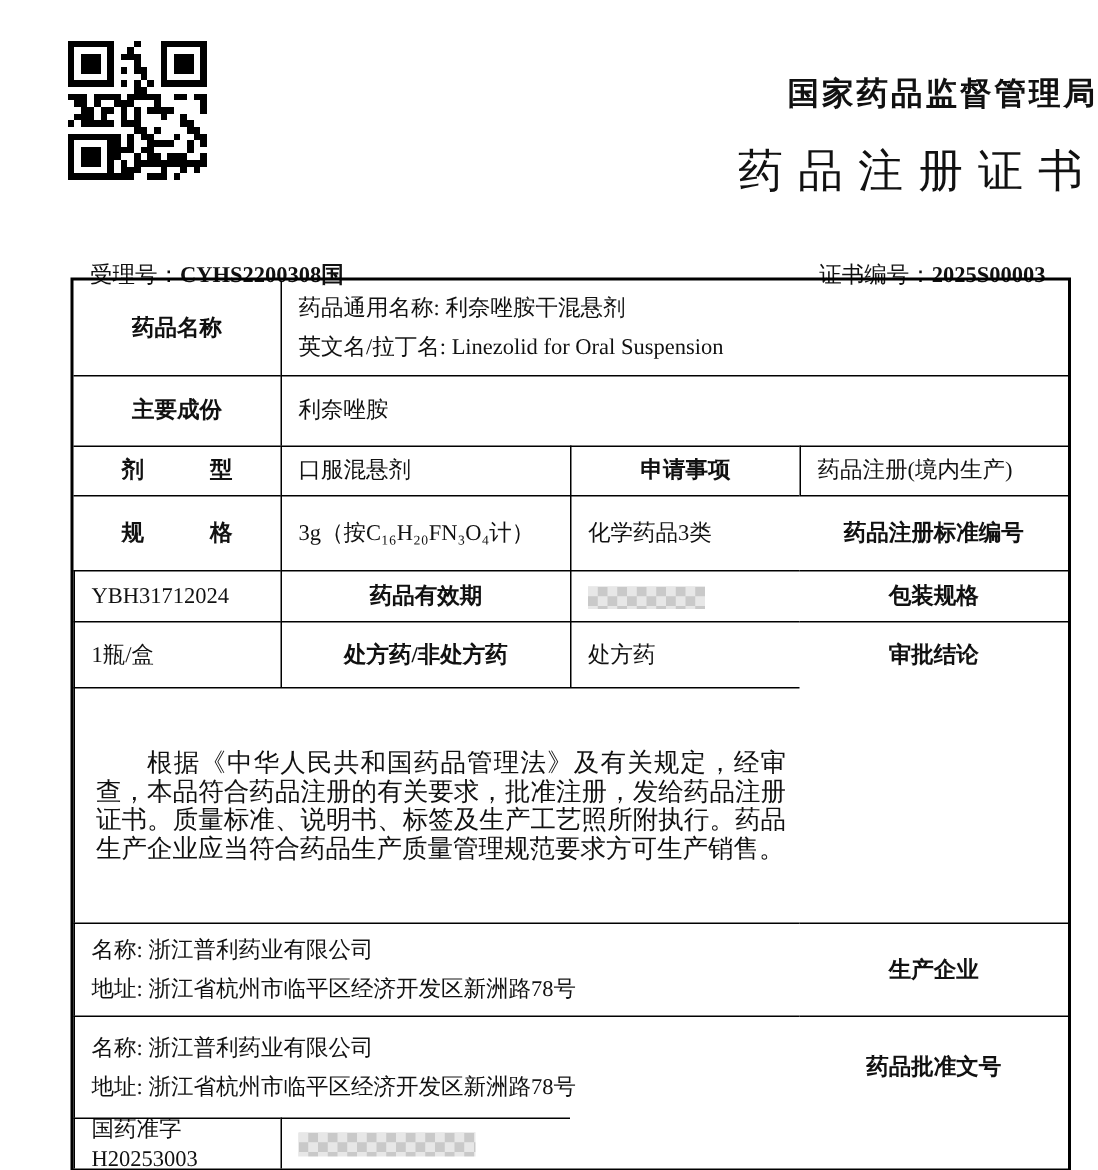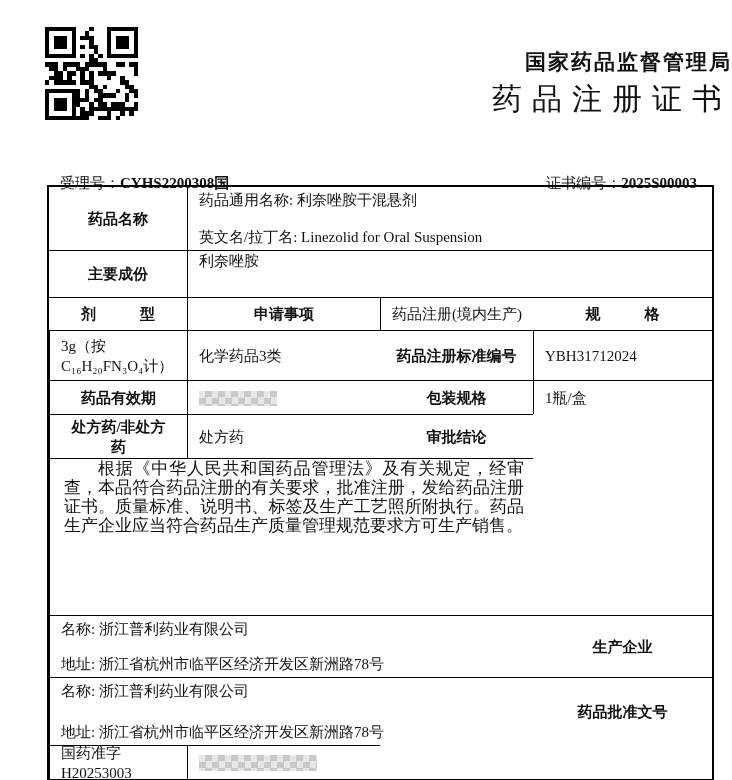--- a/index.html
+++ b/index.html
@@ -4,34 +4,34 @@
 <style>
   html,body{margin:0;padding:0;background:#ffffff;}
   body{width:732px;height:780px;position:relative;overflow:hidden;
        font-family:"Liberation Serif","DejaVu Serif",serif;color:#111111;}
 
   .qr{position:absolute;left:45px;top:27px;width:93px;height:93px;}
   .qr svg{width:100%;height:100%;shape-rendering:crispEdges;fill:#000;}
 
   .head{position:absolute;left:0;top:48px;width:100%;text-align:right;padding-left:14px;box-sizing:border-box;}
   .authority{font-size:21px;font-weight:bold;letter-spacing:2px;font-family:"Liberation Sans","DejaVu Sans",sans-serif;}
-  .cert-title{margin-top:3px;font-size:30px;letter-spacing:10px;text-indent:10px;font-weight:normal;}
+  .cert-title{margin-top:18px;font-size:30px;letter-spacing:10px;text-indent:10px;font-weight:normal;}
 
   .meta{position:absolute;top:174px;left:60px;right:35px;display:flex;justify-content:space-between;font-size:15px;}
   .meta b{font-weight:bold;}
 
   .tbl{position:absolute;left:47px;top:185px;border:2px solid #000;
        display:grid;
        grid-template-columns:138px 193px 153px 179px;
        grid-template-rows:63px 47px 33px 50px 34px 44px 157px 62px 68px 34px;}
   .cell{border-left:1px solid #000;border-top:1px solid #000;
         display:flex;flex-direction:column;justify-content:center;box-sizing:border-box;
         font-size:15px;line-height:20px;overflow:hidden;}
   .nb-l{border-left:none;} .nb-t{border-top:none;}
-  .span3{grid-column:span 3;justify-content:space-between;}
+  .span3{grid-column:span 3;}
   .lbl{align-items:center;text-align:center;font-weight:bold;font-size:15px;padding:0 16px;}
   .val{padding-left:11px;padding-right:6px;align-items:flex-start;}
   .val .line{display:block;line-height:26px;}
   .spread{display:inline-block;width:74px;text-align:justify;text-align-last:justify;}
   .conclusion{font-size:17px;line-height:19px;text-align:justify;text-indent:2em;
               padding:0 9px 0 14px;margin:0;}
   .mosaic{background:repeating-conic-gradient(#c9c9c9 0% 25%, #e7e7e7 0% 50%);
           background-size:13px 13px;}
   .m-validity{width:78px;height:15px;margin-top:1px;}
   .m-approval{width:118px;height:16px;margin-top:1px;}
@@ -292,20 +292,21 @@
     <span class="line">药品通用名称: 利奈唑胺干混悬剂</span>
     <span class="line">英文名/拉丁名: Linezolid for Oral Suspension</span>
   </div>
 
   <div class="cell lbl nb-l">主要成份</div>
   <div class="cell val span3">利奈唑胺</div>
 
   <div class="cell lbl nb-l">
       <span class="spread">剂型</span>
     </div>
+  <div class="cell val">口服混悬剂</div>
   <div class="cell lbl">申请事项</div>
   <div class="cell val">药品注册(境内生产)</div>
 
   <div class="cell lbl nb-l">
       <span class="spread">规格</span>
     </div>
   <div class="cell val">3g（按C₁₆H₂₀FN₃O₄计）</div>
   <div class="cell val">化学药品3类</div>
 
   <div class="cell lbl nb-l">药品注册标准编号</div>

